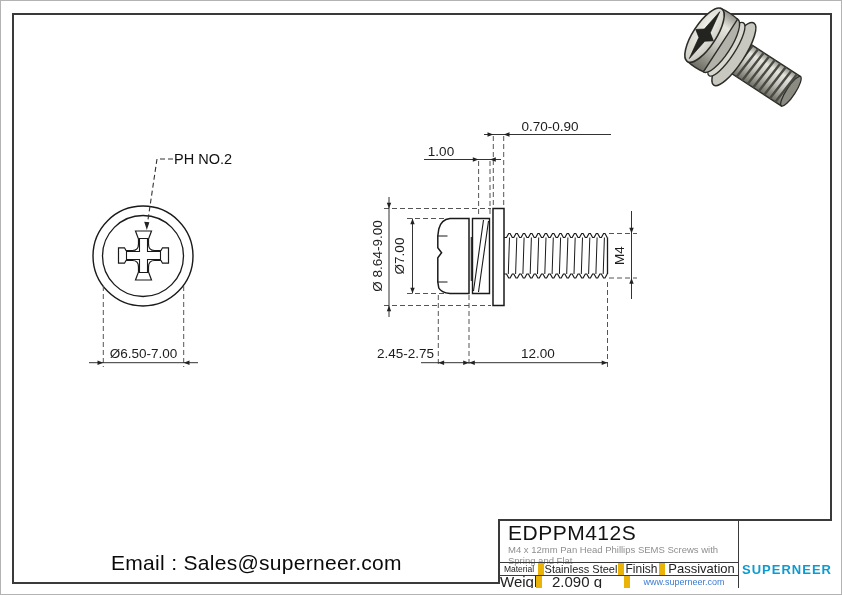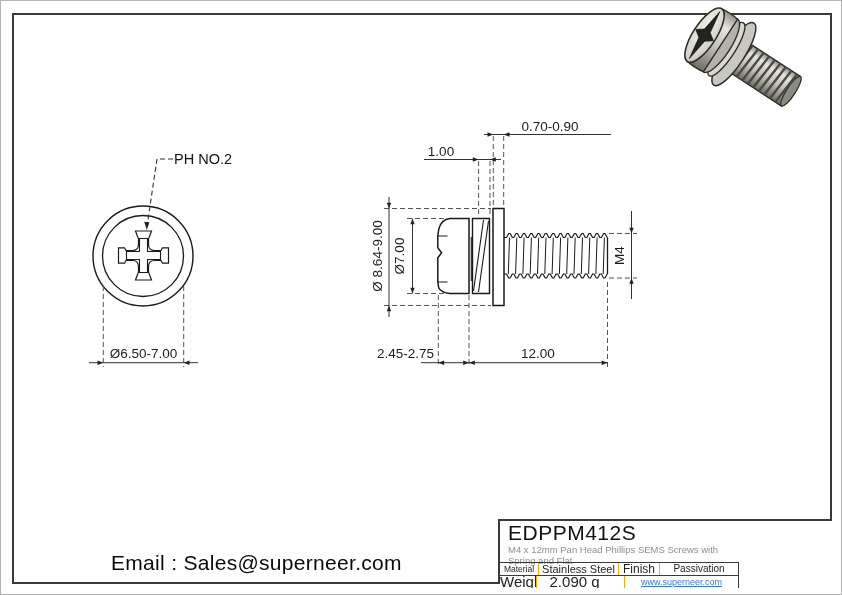--- a/index.html
+++ b/index.html
@@ -21,28 +21,28 @@
     background:#fff;
   }
   .pn{position:absolute;left:8px;top:0px;font-size:21px;font-weight:normal;color:#111;letter-spacing:0.5px;}
   .desc{position:absolute;left:8px;width:225px;font-size:9.5px;color:#8f8f8f;line-height:11px;}
   .d1{top:23px;} .d2{top:34px;}
   .tb-table{position:absolute;left:0;top:41px;width:238px;border-top:1.5px solid #3a3a3a;
     border-right:1.5px solid #3a3a3a;box-sizing:content-box;}
   .trow{display:flex;height:12px;}
   .trow1{border-bottom:1px solid #3a3a3a;}
   .cell{box-sizing:border-box;text-align:center;line-height:12px;color:#222;overflow:hidden;white-space:nowrap;}
-  .bl{border-left:1px solid #eab308;}
+  .bl{border-left:6px solid #eab308;}
   .c1{width:38px;font-size:8.5px;}
   .c2{width:80px;font-size:11px;}
   .c3{width:41px;font-size:12px;}
-  .c4{width:79px;font-size:10px;}
+  .c4{width:79px;font-size:13px;}
   .c34{width:120px;font-size:9px;}
   .w2{font-size:15px;}
-  .link{color:#3a7bd0;text-decoration:underline;margin-left:12px;}
+  .link{color:#3a7bd0;margin-left:12px;}
   .logo-col{position:absolute;left:238px;top:0;width:96px;height:63px;border-left:1.5px solid #3a3a3a;}
   .brand{
     position:absolute;left:0;top:41px;width:96px;text-align:center;
     font-size:13px;font-weight:bold;letter-spacing:1px;color:#0a9bd2;
   }
 </style>
 </head>
 <body>
 
 <div class="sheet">
@@ -214,17 +214,20 @@
         <div class="cell c3 bl">Finish</div>
         <div class="cell c4 bl">Passivation</div>
       </div>
       <div class="trow">
         <div class="cell c1 w2">Weight</div>
         <div class="cell c2 bl w2">2.090 g</div>
         <div class="cell c34 bl link">www.superneer.com</div>
       </div>
     </div>
 
+    <div class="logo-col">
+      <div class="brand">SUPERNEER</div>
+    </div>
   </div>
 
   <div class="email">Email : Sales@superneer.com</div>
 
 </div>
 
 </body></html>

